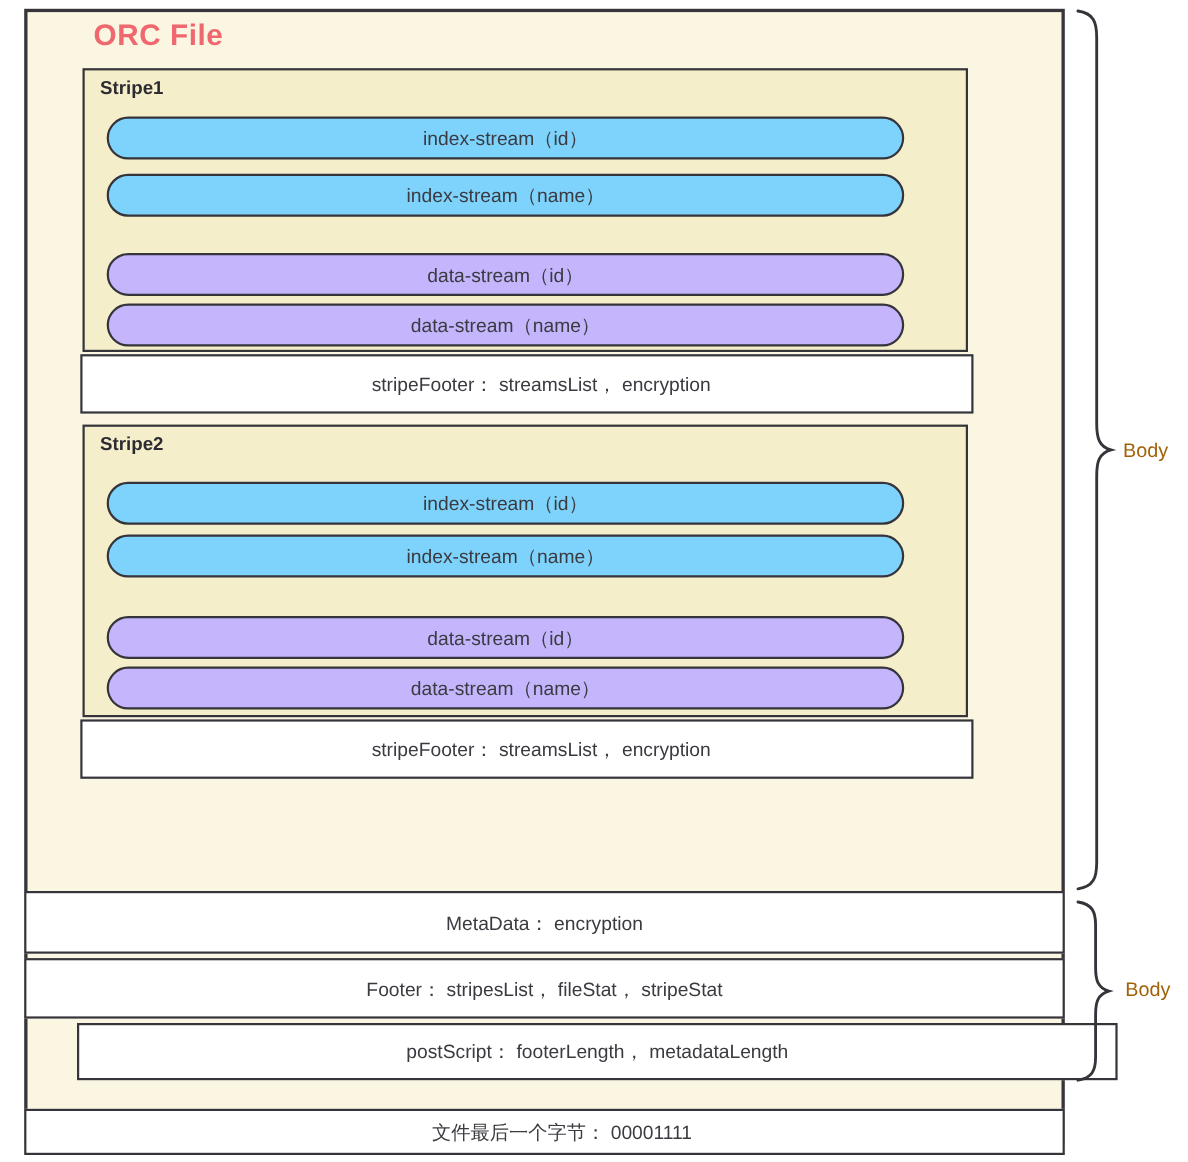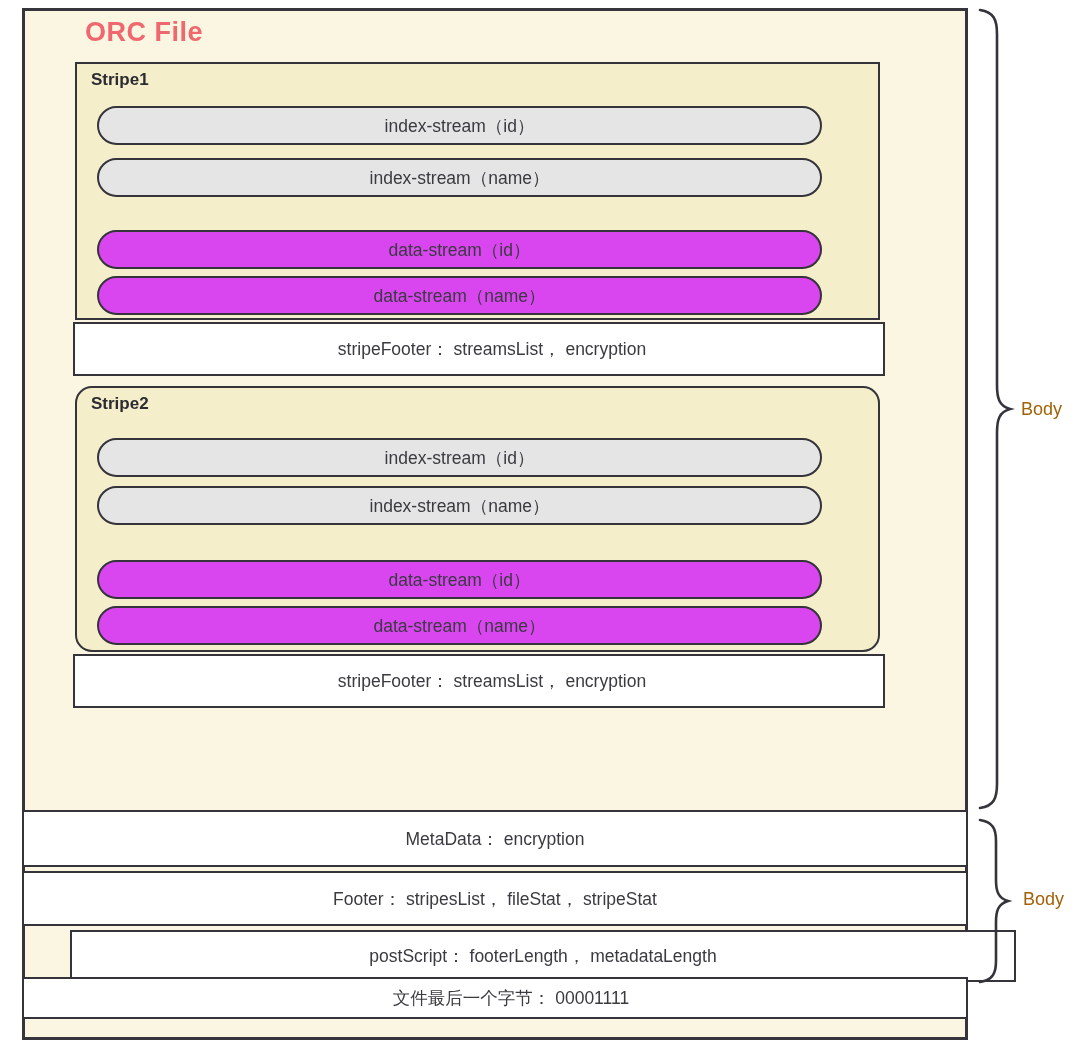--- a/index.html
+++ b/index.html
@@ -26,37 +26,37 @@
     margin-left: 44px;
   }
 
   
   .stripe {
     left: 50px; width: 805px;
     background: #f5eecb;
     border: 2.5px solid #34343a;
   }
   .stripe-1 { top: 51px; height: 258px; }
-  .stripe-2 { top: 375px; height: 266px; border-radius: 17px; }
+  .stripe-2 { top: 375px; height: 266px; }
   .stripe-label {
     left: 14px; top: 6px;
     font-size: 17px; font-weight: bold;
     color: #2b2b31;
   }
 
   
   .bar {
     left: 20px; width: 725px; height: 39px;
     border: 2.5px solid #34343a;
     border-radius: 20px;
     display: flex; align-items: center; justify-content: center;
     font-size: 17.5px; color: #3a3a40;
   }
-  .bar-orange { background: #e5e5e5; }
-  .bar-green  { background: #d946ef; }
+  .bar-orange { background: #7dd3fc; }
+  .bar-green  { background: #c4b5fd; }
   .s1-b0 { top: 42px; }  .s1-b1 { top: 94px; }
   .s1-b2 { top: 166px; } .s1-b3 { top: 212px; }
   .s2-b0 { top: 50px; }  .s2-b1 { top: 98px; }
   .s2-b2 { top: 172px; } .s2-b3 { top: 218px; }
 
   
   .stripe-footer {
     left: 48px; width: 812px; height: 54px;
     background: #ffffff;
     border: 2.5px solid #34343a;
@@ -70,21 +70,21 @@
   .band {
     left: 22px; width: 946px;
     background: #ffffff;
     border: 2.5px solid #34343a;
     display: flex; align-items: center; justify-content: center;
     font-size: 17.5px; color: #3a3a40;
   }
   .band-metadata   { top: 810px; height: 57px; }
   .band-footer     { top: 871px; height: 55px; }
   .band-postscript { top: 930px; height: 52px; margin-left: 48px; }
-  .band-lastbyte   { top: 977px; height: 42px; padding-left: 32px; }
+  .band-lastbyte   { top: 1008px; height: 42px; padding-left: 32px; }
 
   
   .brace-svg { left: 0; top: 0; width: 1080px; height: 1056px; pointer-events: none; }
   .brace-label {
     font-size: 18px; color: #a16207;
   }
   .label-body { left: 1021px; top: 399px; }
   .label-tail { left: 1023px; top: 889px; }
 </style>
 </head>

